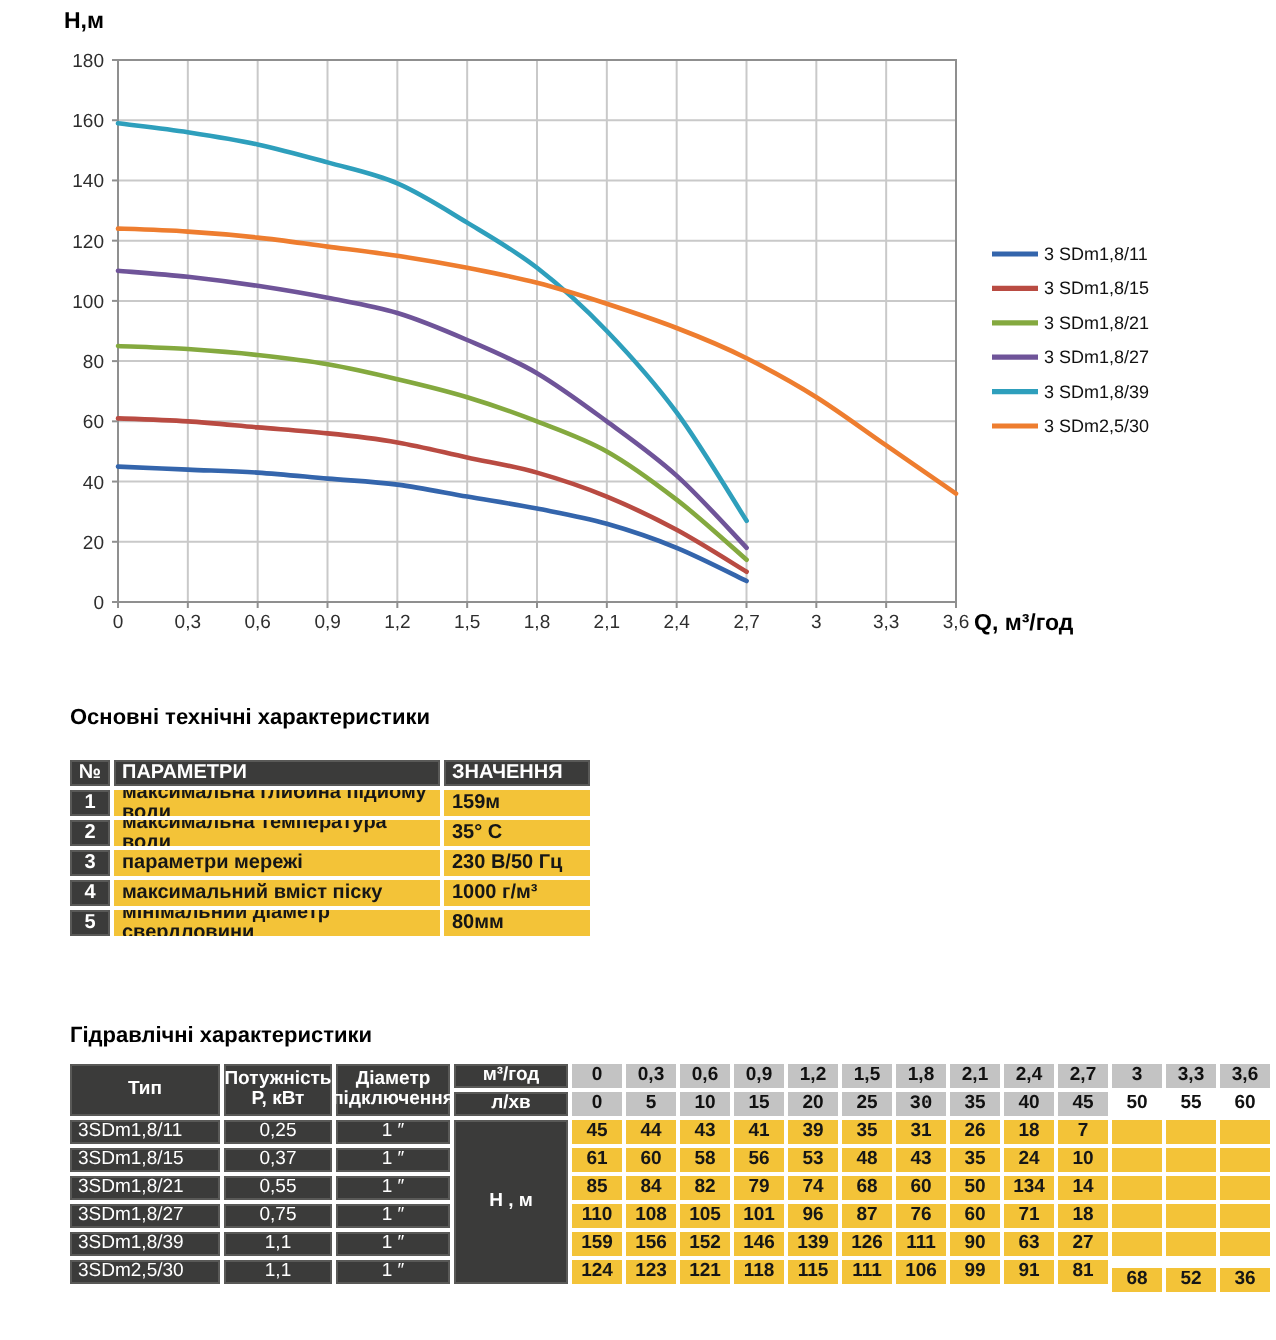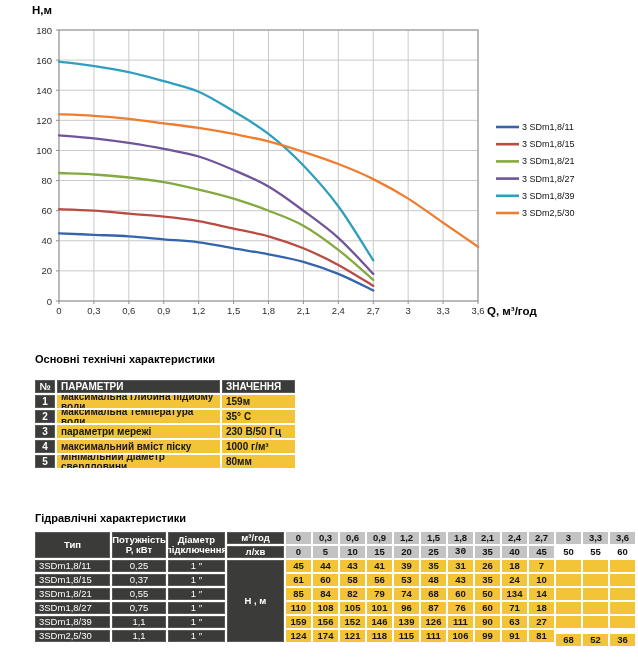--- a/index.html
+++ b/index.html
@@ -287,21 +287,21 @@
         <div class="cell yellow bold" style="grid-area: 7 / 12;">90</div>
         <div class="cell yellow bold" style="grid-area: 7 / 13;">63</div>
         <div class="cell yellow bold" style="grid-area: 7 / 14;">27</div>
         <div class="cell yellow bold" style="grid-area: 7 / 15;"></div>
         <div class="cell yellow bold" style="grid-area: 7 / 16;"></div>
         <div class="cell yellow bold" style="grid-area: 7 / 17;"></div>
         <div class="cell dark left" style="grid-area: 8 / 1;">3SDm2,5/30</div>
         <div class="cell dark" style="grid-area: 8 / 2;">1,1</div>
         <div class="cell dark" style="grid-area: 8 / 3;">1 ″</div>
         <div class="cell yellow bold" style="grid-area: 8 / 5;">124</div>
-        <div class="cell yellow bold" style="grid-area: 8 / 6;">174</div>
+        <div class="cell yellow bold" style="grid-area: 8 / 6;">123</div>
         <div class="cell yellow bold" style="grid-area: 8 / 7;">121</div>
         <div class="cell yellow bold" style="grid-area: 8 / 8;">118</div>
         <div class="cell yellow bold" style="grid-area: 8 / 9;">115</div>
         <div class="cell yellow bold" style="grid-area: 8 / 10;">111</div>
         <div class="cell yellow bold" style="grid-area: 8 / 11;">106</div>
         <div class="cell yellow bold" style="grid-area: 8 / 12;">99</div>
         <div class="cell yellow bold" style="grid-area: 8 / 13;">91</div>
         <div class="cell yellow bold" style="grid-area: 8 / 14;">81</div>
         <div class="cell yellow bold down" style="grid-area: 8 / 15;">68</div>
         <div class="cell yellow bold down" style="grid-area: 8 / 16;">52</div>

